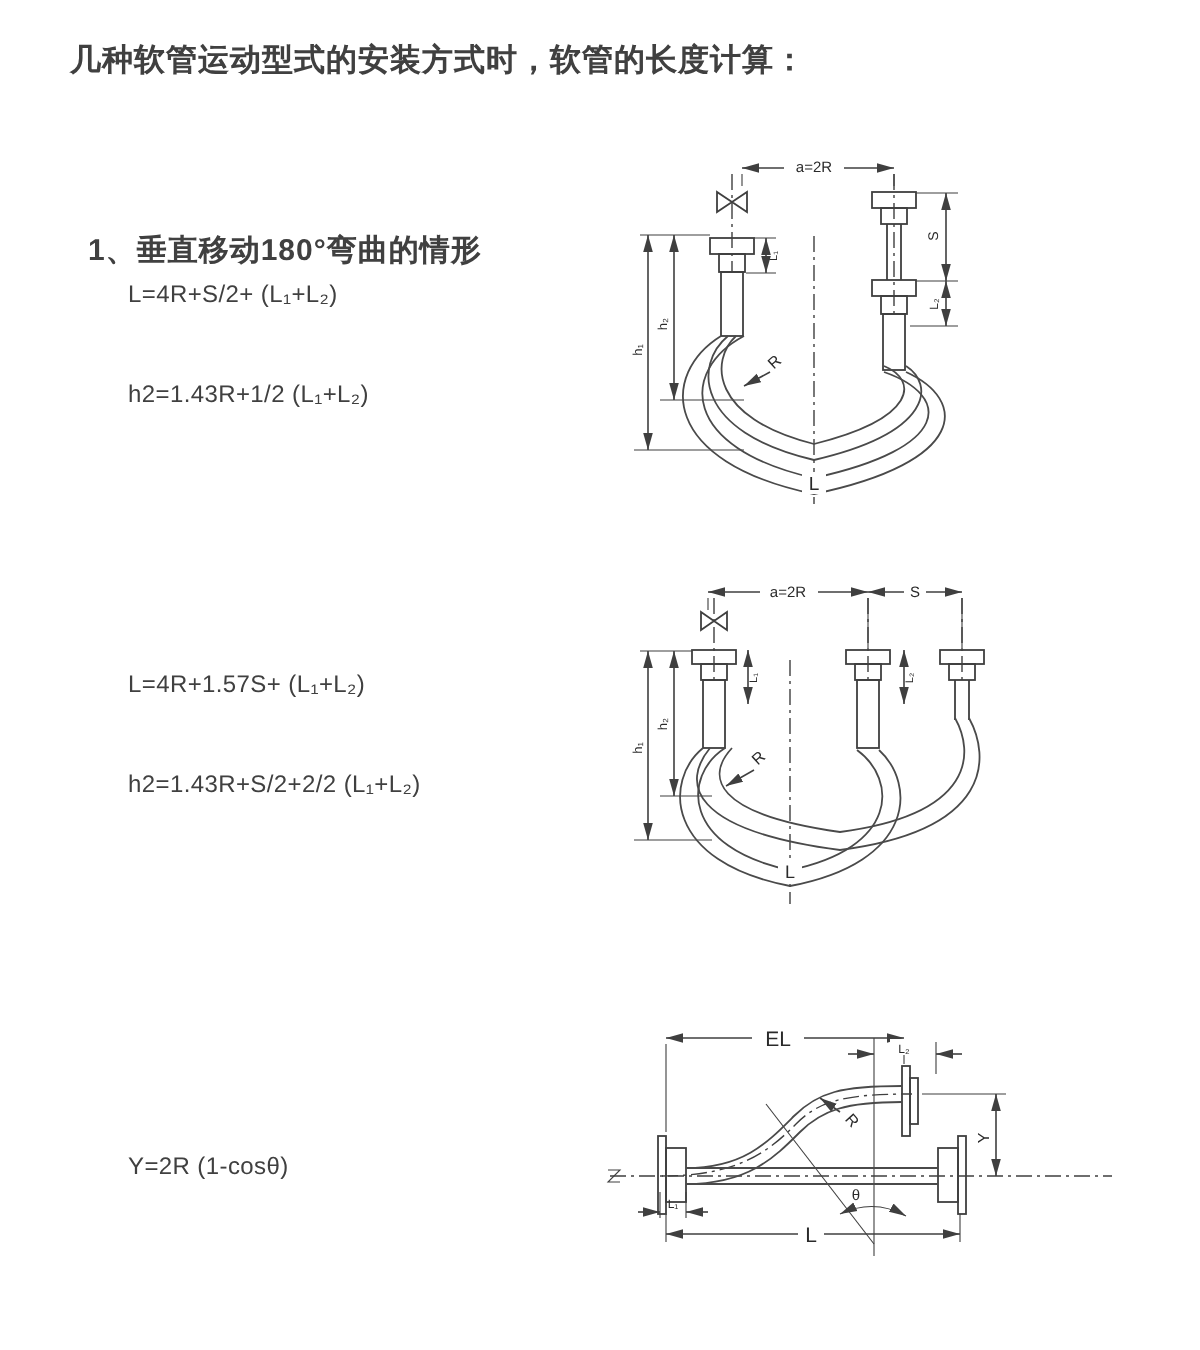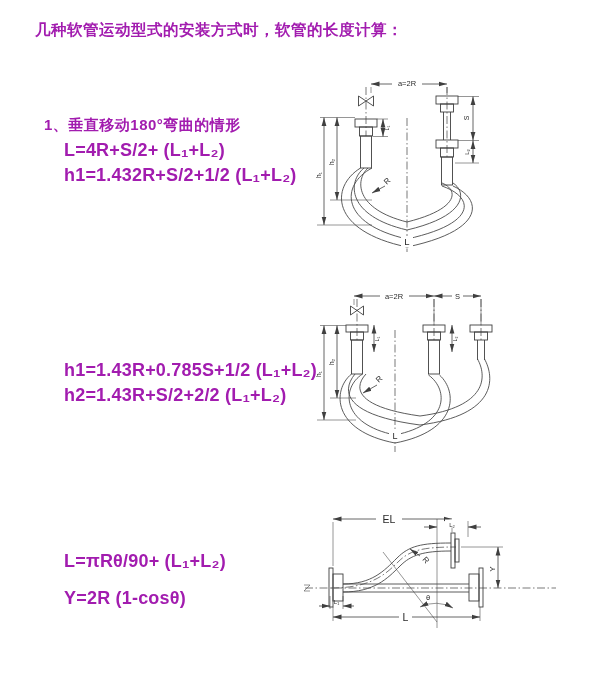--- a/index.html
+++ b/index.html
@@ -1,45 +1,44 @@
 <!DOCTYPE html>
 <html><head>
 <meta charset="utf-8">
 <style>
   html,body{margin:0;padding:0;background:#ffffff;}
   .page{position:relative;width:600px;height:654px;background:#ffffff;overflow:hidden;
-        font-family:"Liberation Sans","DejaVu Sans",sans-serif;color:#a21caf;}
+        font-family:"Liberation Sans","DejaVu Sans",sans-serif;color:#404040;}
   .title{position:absolute;left:35px;top:20px;font-size:15.5px;font-weight:700;letter-spacing:.5px;}
   .sec-head{position:absolute;left:44px;font-size:15px;font-weight:700;letter-spacing:.5px;}
-  .formula{position:absolute;left:64px;font-size:18px;font-weight:700;letter-spacing:.2px;}
+  .formula{position:absolute;left:64px;font-size:12px;font-weight:400;letter-spacing:.2px;}
   svg{position:absolute;}
   svg text{font-family:"Liberation Sans","DejaVu Sans",sans-serif;fill:#2a2a2a;}
   .ln{stroke:#3f3f3f;stroke-width:.8;fill:none;}
   .thin{stroke:#3f3f3f;stroke-width:.55;fill:none;}
   .cl{stroke:#3f3f3f;stroke-width:.7;fill:none;stroke-dasharray:8 2.5 1.5 2.5;}
   .hose{stroke:#4a4a4a;stroke-width:.9;fill:none;}
   .fit{stroke:#3f3f3f;stroke-width:.9;fill:none;}
   .wbg{fill:#ffffff;}
 </style>
 </head>
 <body>
 
 <div class="page">
 
   <div class="title">几种软管运动型式的安装方式时，软管的长度计算：</div>
 
   <div class="sec-head" style="top:116px">1、垂直移动180°弯曲的情形</div>
   <div class="formula" style="top:140px">L=4R+S/2+ (L₁+L₂)</div>
-  <div class="formula" style="top:165px">h1=1.432R+S/2+1/2 (L₁+L₂)</div>
-
-  <div class="formula" style="top:360px">h1=1.43R+0.785S+1/2 (L₁+L₂)</div>
+  <div class="formula" style="top:190px">h2=1.43R+1/2 (L₁+L₂)</div>
+
+  <div class="formula" style="top:335px">L=4R+1.57S+ (L₁+L₂)</div>
   <div class="formula" style="top:385px">h2=1.43R+S/2+2/2 (L₁+L₂)</div>
 
-  <div class="formula" style="top:551px">L=πRθ/90+ (L₁+L₂)</div>
-  <div class="formula" style="top:588px">Y=2R (1-cosθ)</div>
+  <div class="formula" style="top:576px">Y=2R (1-cosθ)</div>
 
   <svg viewBox="315 70 285 200" style="left:315px;top:70px;width:285px;height:200px">
     <defs>
       <marker id="arrA" markerWidth="9" markerHeight="6" refX="8.5" refY="3" orient="auto-start-reverse" markerUnits="userSpaceOnUse">
         <path d="M0,0.6 L8.5,3 L0,5.4 Z" fill="#3f3f3f"></path>
       </marker>
       <pattern id="braidA" width="3" height="3" patternUnits="userSpaceOnUse">
         <path d="M0,3 L3,0 M0,0 L3,3" stroke="#5a5a5a" stroke-width="0.45" fill="none"></path>
       </pattern>
     </defs>

